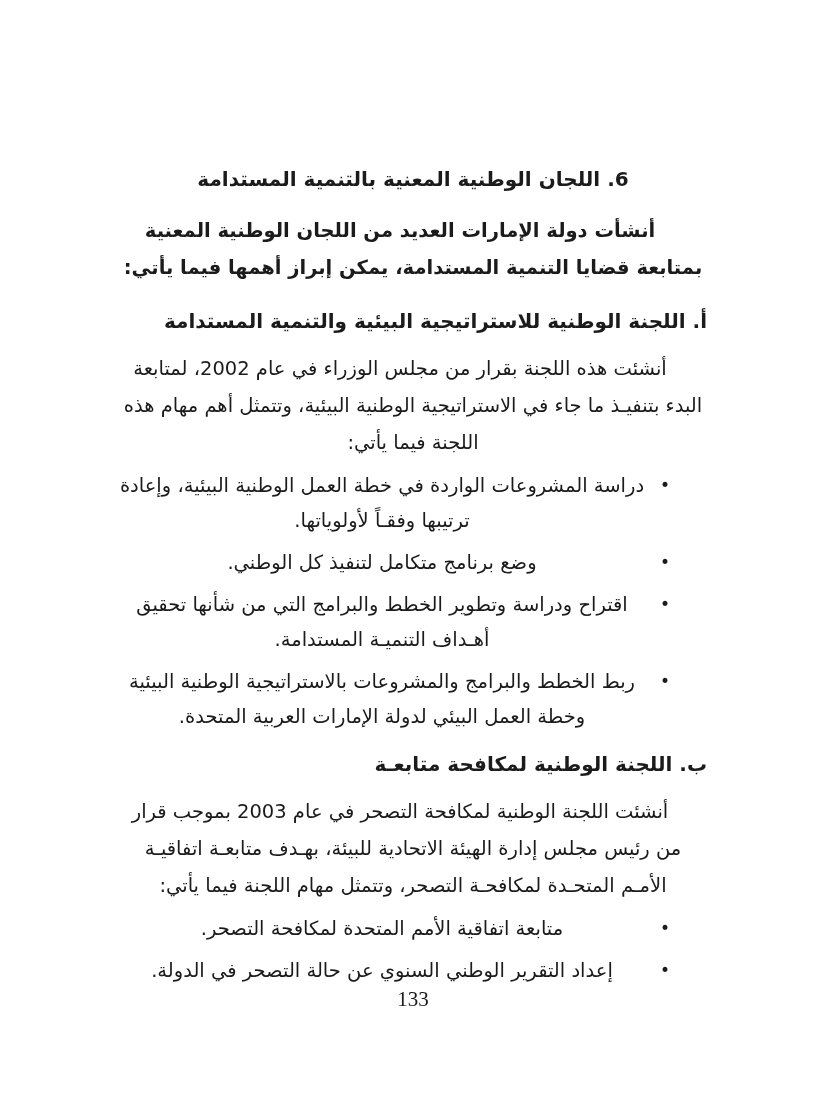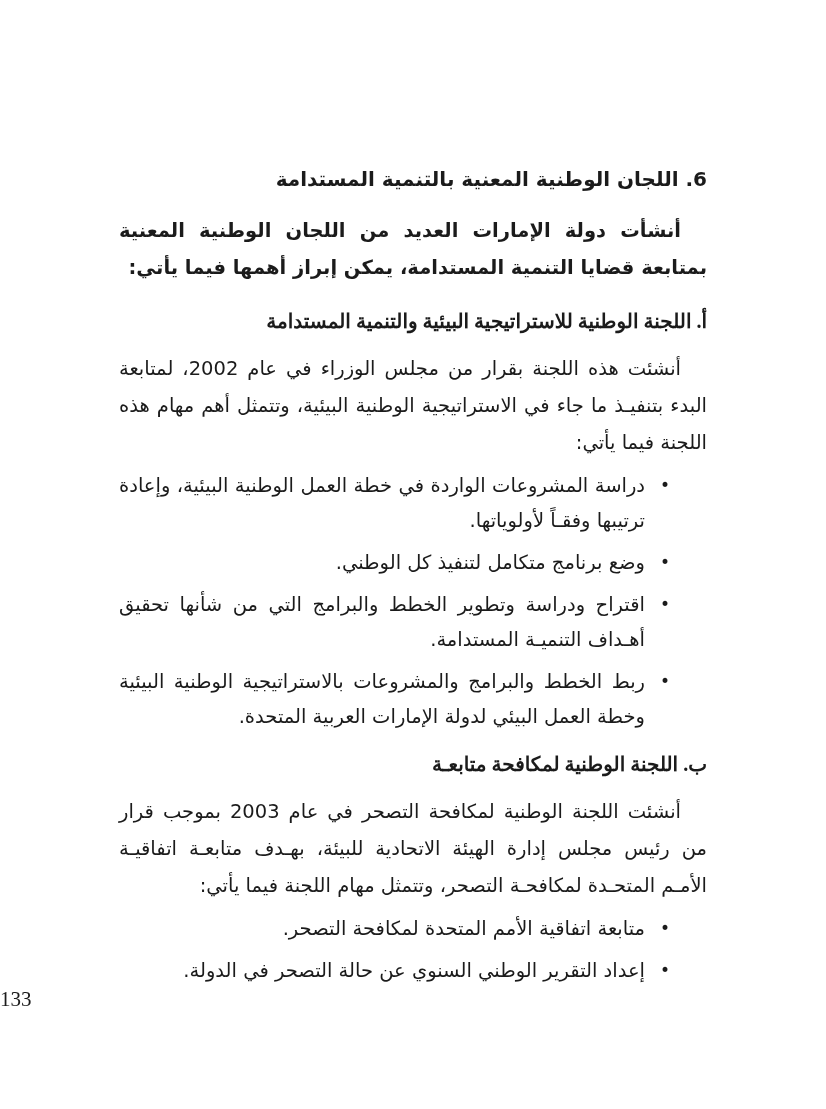--- a/index.html
+++ b/index.html
@@ -33,21 +33,21 @@
     letter-spacing: 0;
   }
   .h-main { margin-bottom: 19px; }
   .para {
     font-size: 19.5px;
     line-height: 37px;
     margin: 0;
     text-indent: 26px; 
   }
   .intro-para { margin-bottom: 22px; font-weight: bold; }
-  .section-a .h-sub, .section-b .h-sub { margin-bottom: 15px; font-family: Liberation Serif, serif; }
+  .section-a .h-sub, .section-b .h-sub { margin-bottom: 15px; }
   .section-para { margin-bottom: 7px; }
   .bullets {
     list-style: none;
     margin: 0;
     padding: 0;
   }
   .bullet-item {
     position: relative;
     padding-right: 62px;  
     font-size: 19.5px;
@@ -62,27 +62,27 @@
     font-size: 17px;
     line-height: 35px;
     color: #1b1b1b;
   }
   .section-b { margin-top: 17px; }
   .page-number {
     position: absolute;
     top: 987px;
     left: 0;
     width: 826px;
-    text-align: left;
+    text-align: center;
     font-family: "Liberation Serif", "DejaVu Serif", serif;
     font-size: 21px;
     color: #1b1b1b;
   }
   
-  .para, .bullet-item, .h-main { font-feature-settings: normal; }
+  .para, .bullet-item, .h-main { font-feature-settings: normal; text-align: center; }
 </style>
 </head>
 <body>
 
 <div class="page">
 
   <main class="content">
 
     <h1 class="h-main">6. اللجان الوطنية المعنية بالتنمية المستدامة</h1>
 

